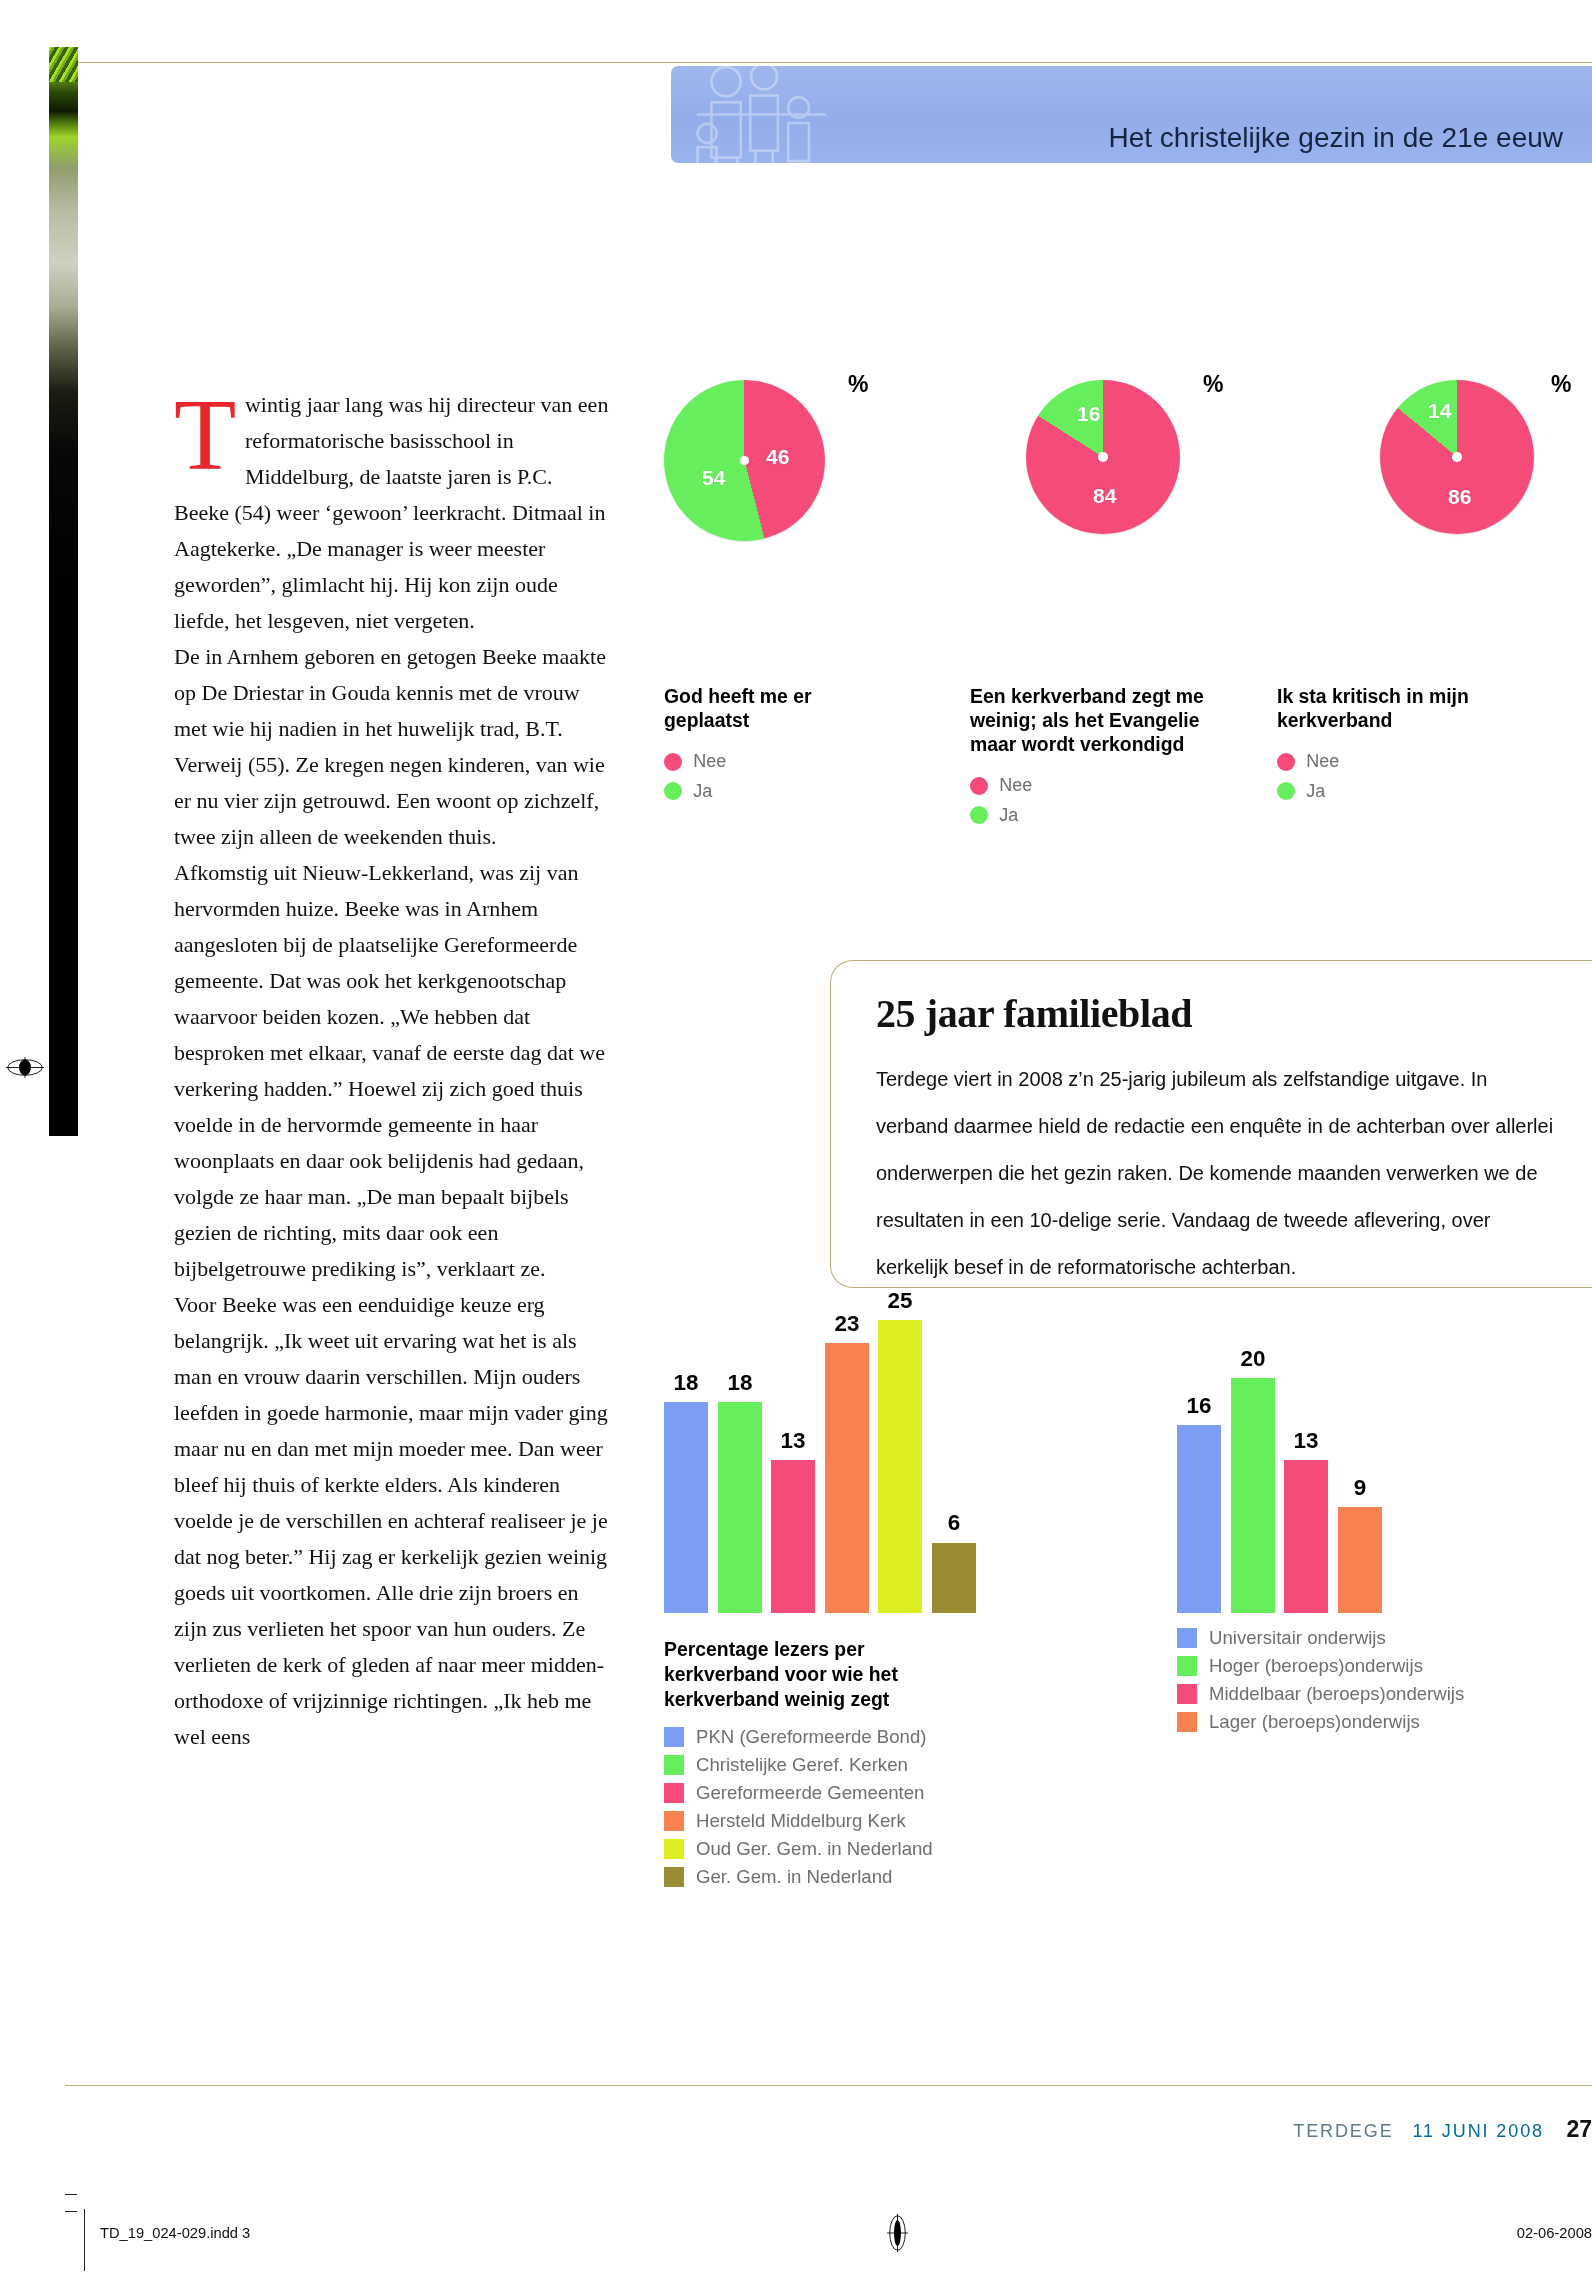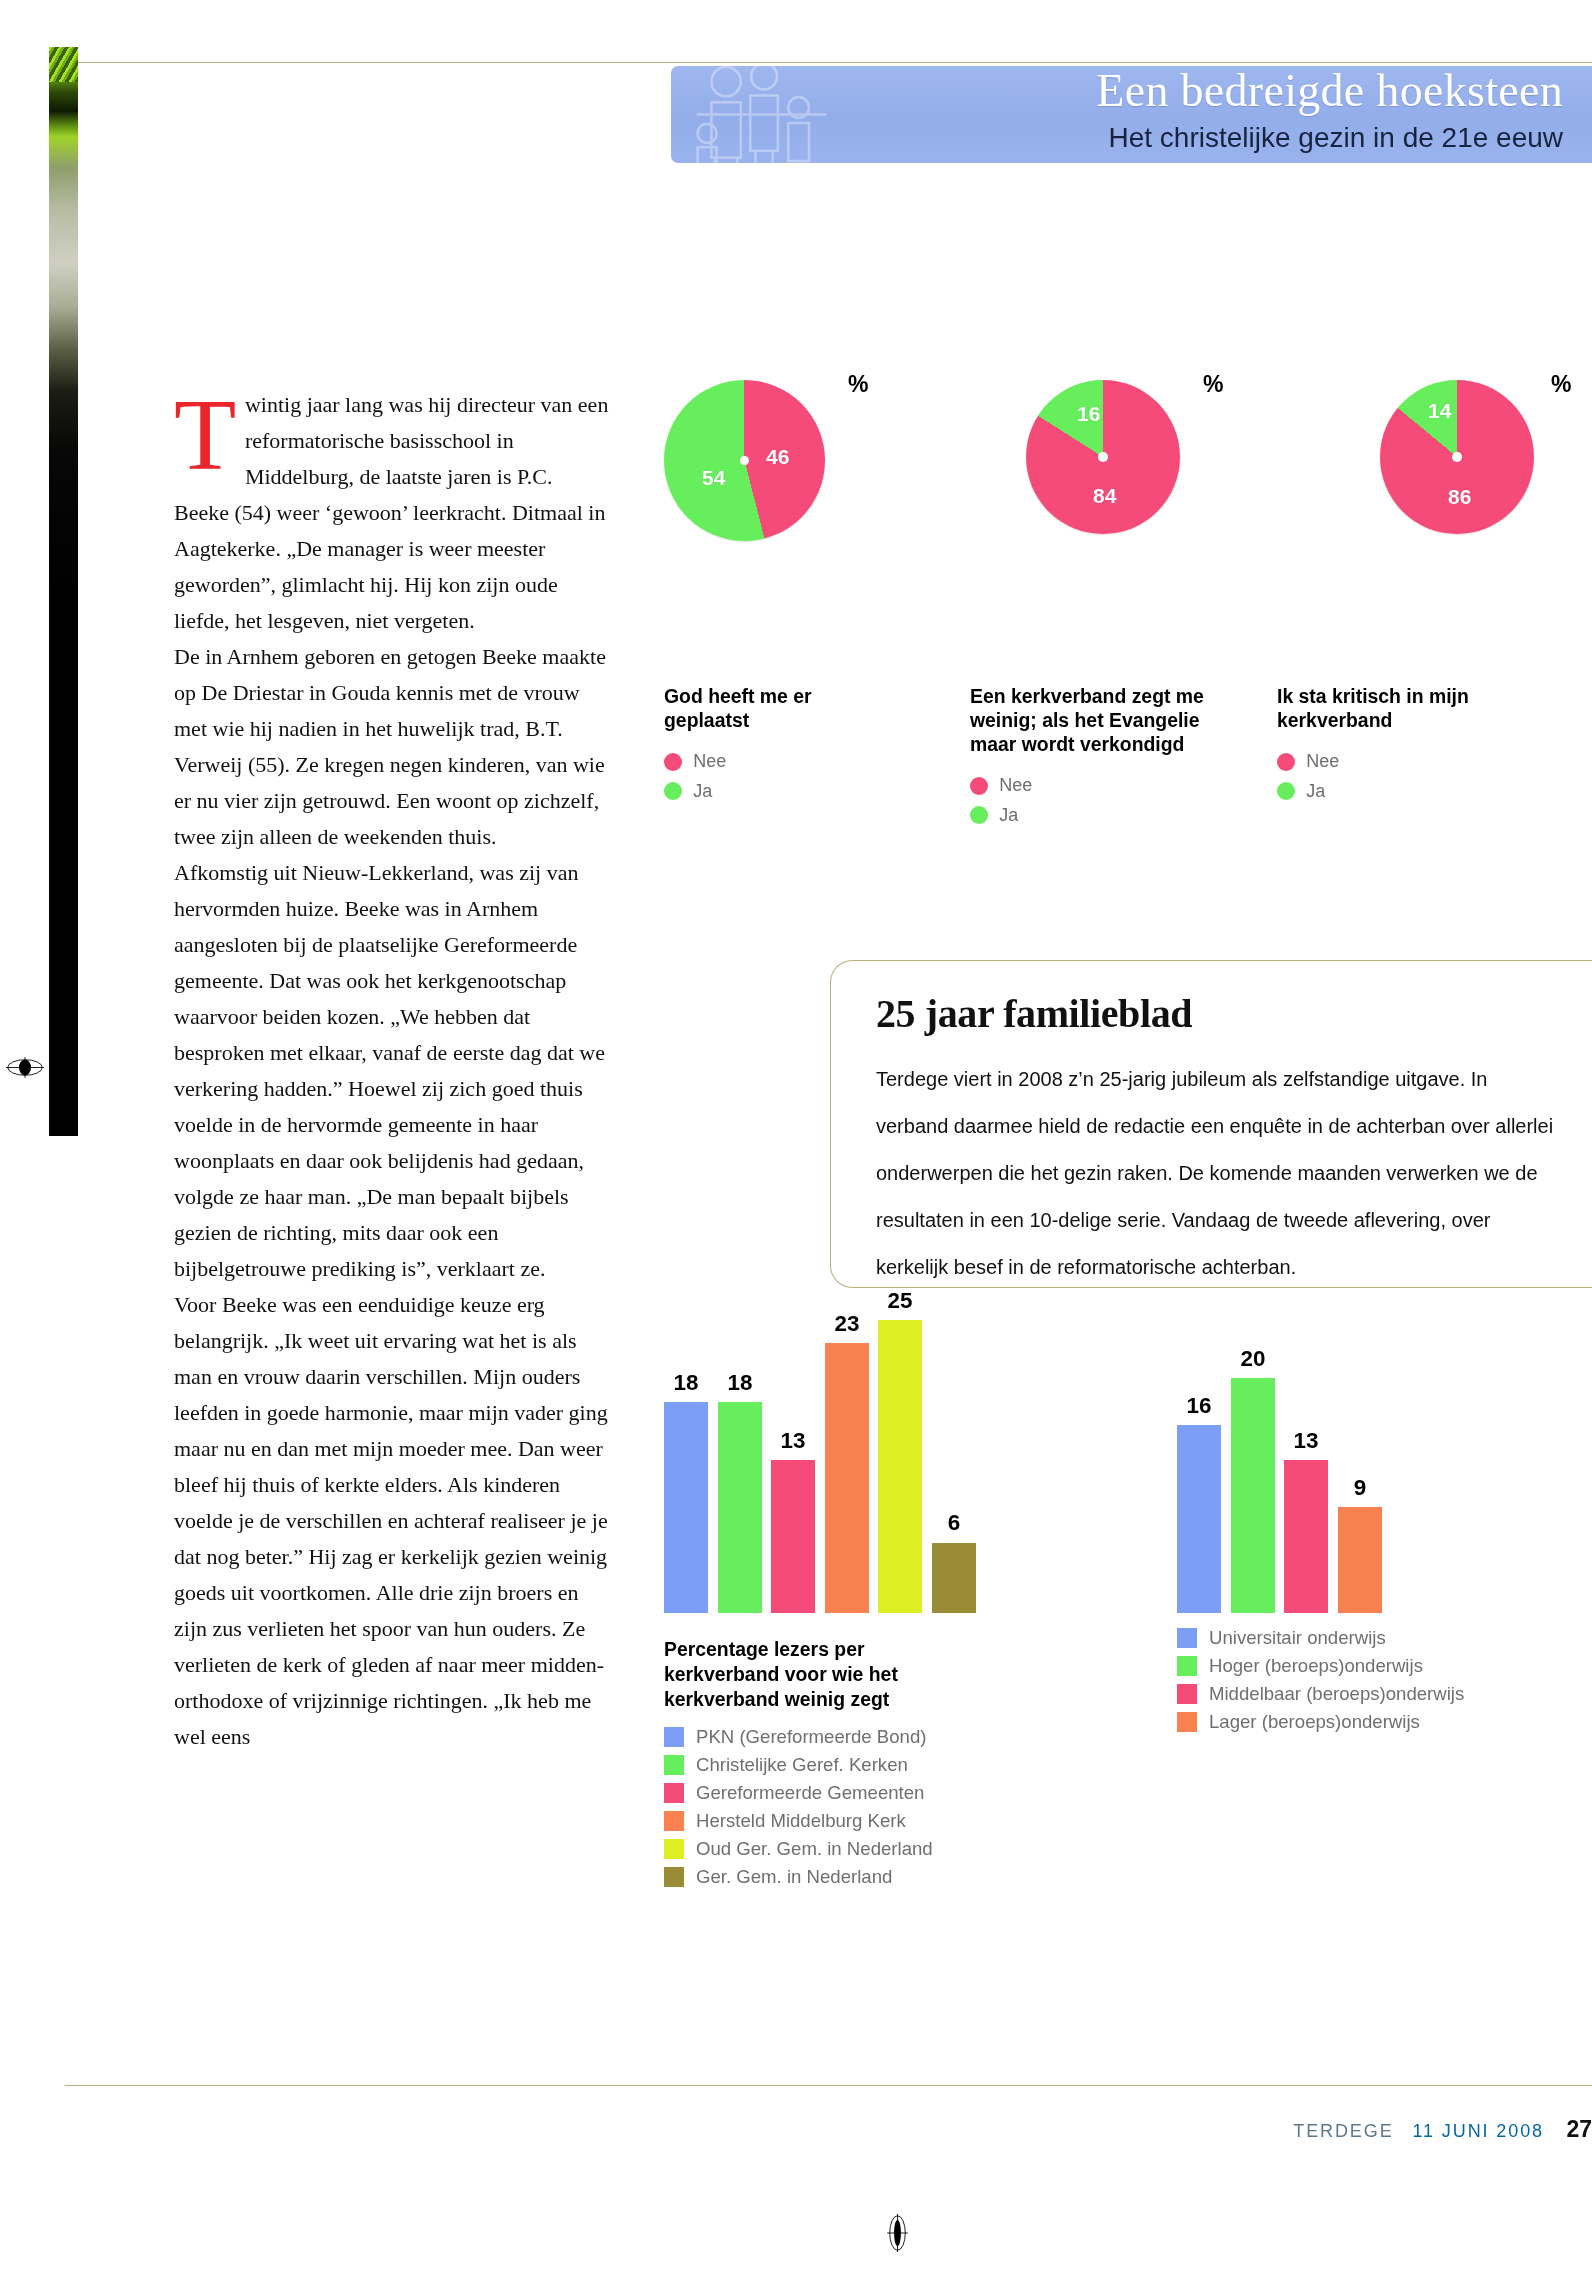--- a/index.html
+++ b/index.html
@@ -158,21 +158,20 @@
           <line x1="120" y1="124" x2="120" y2="170"></line>
             <line x1="136" y1="124" x2="136" y2="170"></line>
           <circle cx="22" cy="92" r="11"></circle>
           <rect x="11" y="108" width="22" height="40"></rect>
           <line x1="15" y1="148" x2="15" y2="184"></line>
             <line x1="29" y1="148" x2="29" y2="184"></line>
           <line x1="10" y1="70" x2="160" y2="70"></line>
         </g>
       </svg>
     </div>
-    <div class="banner-title">Een bedreigde hoeksteen</div>
     <div class="banner-sub">Het christelijke gezin in de 21e eeuw</div>
   </div>
 
   <div class="article">
     <p><span class="dropcap">T</span><span>wintig jaar lang was hij directeur van een reformatorische basisschool in Middelburg, de laatste jaren is P.C. Beeke (54) weer ‘gewoon’ leerkracht. Ditmaal in Aagtekerke. „De manager is weer meester geworden”, glimlacht hij. Hij kon zijn oude liefde, het lesgeven, niet vergeten.</span></p>
     <p>De in Arnhem geboren en getogen Beeke maakte op De Driestar in Gouda kennis met de vrouw met wie hij nadien in het huwelijk trad, B.T. Verweij (55). Ze kregen negen kinderen, van wie er nu vier zijn getrouwd. Een woont op zichzelf, twee zijn alleen de weekenden thuis.</p>
     <p>Afkomstig uit Nieuw-Lekkerland, was zij van hervormden huize. Beeke was in Arnhem aangesloten bij de plaatselijke Gereformeerde gemeente. Dat was ook het kerkgenootschap waarvoor beiden kozen. „We hebben dat besproken met elkaar, vanaf de eerste dag dat we verkering hadden.” Hoewel zij zich goed thuis voelde in de hervormde gemeente in haar woonplaats en daar ook belijdenis had gedaan, volgde ze haar man. „De man bepaalt bijbels gezien de richting, mits daar ook een bijbelgetrouwe prediking is”, verklaart ze.</p>
     <p>Voor Beeke was een eenduidige keuze erg belangrijk. „Ik weet uit ervaring wat het is als man en vrouw daarin verschillen. Mijn ouders leefden in goede harmonie, maar mijn vader ging maar nu en dan met mijn moeder mee. Dan weer bleef hij thuis of kerkte elders. Als kinderen voelde je de verschillen en achteraf realiseer je je dat nog beter.” Hij zag er kerkelijk gezien weinig goeds uit voortkomen. Alle drie zijn broers en zijn zus verlieten het spoor van hun ouders. Ze verlieten de kerk of gleden af naar meer midden-orthodoxe of vrijzinnige richtingen. „Ik heb me wel eens</p>
   </div>
 
@@ -352,15 +351,22 @@
       </div>
     </div>
   </div>
 
   <div class="folio">
     <span class="mag">TERDEGE</span>
     <span class="date">11 JUNI 2008</span>
     <span class="pg">27</span>
   </div>
 
+  <div class="printbar">
+    <div class="print-tick1"></div>
+    <div class="print-tick2"></div>
+    <div class="print-vrule"></div>
+    <div class="print-left">TD_19_024-029.indd   3</div>
+    <div class="print-right">02-06-2008</div>
+  </div>
 
 </div>
 
 
 </body></html>

